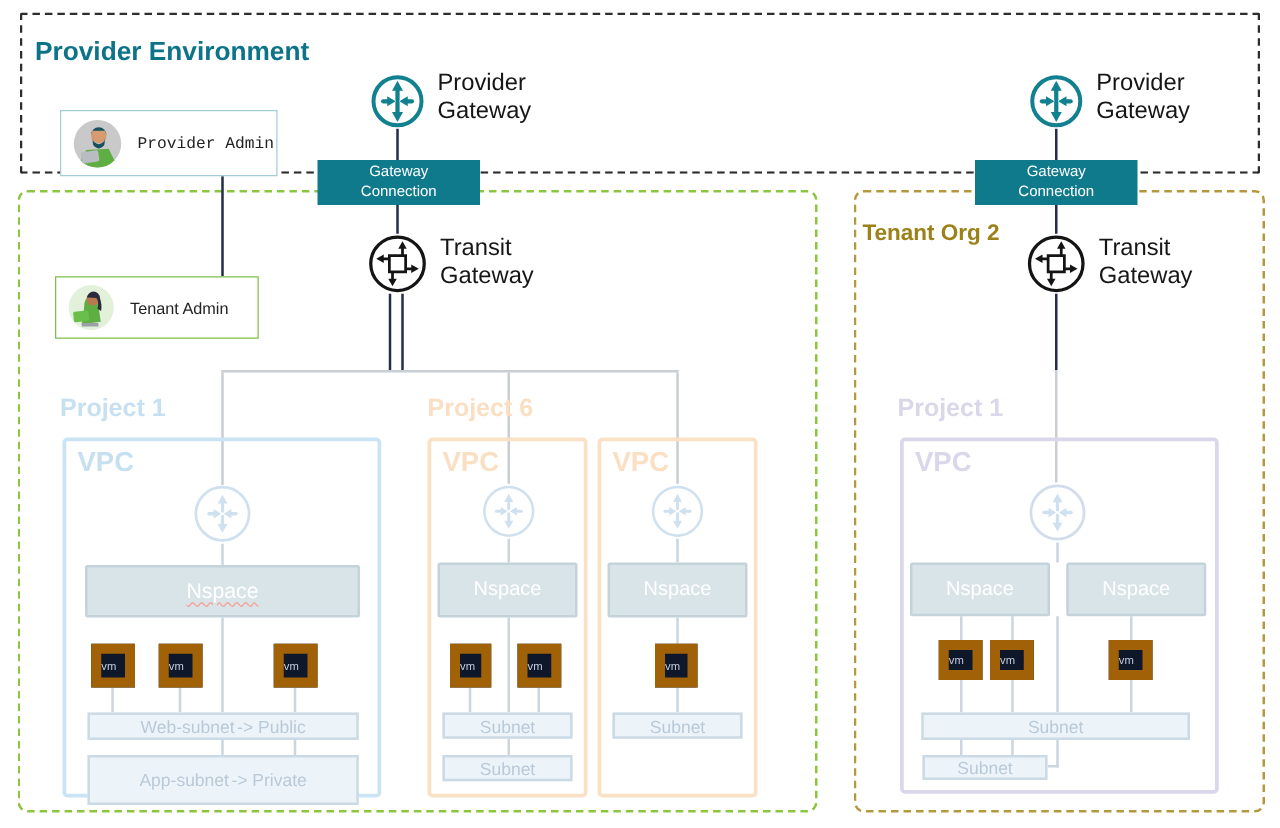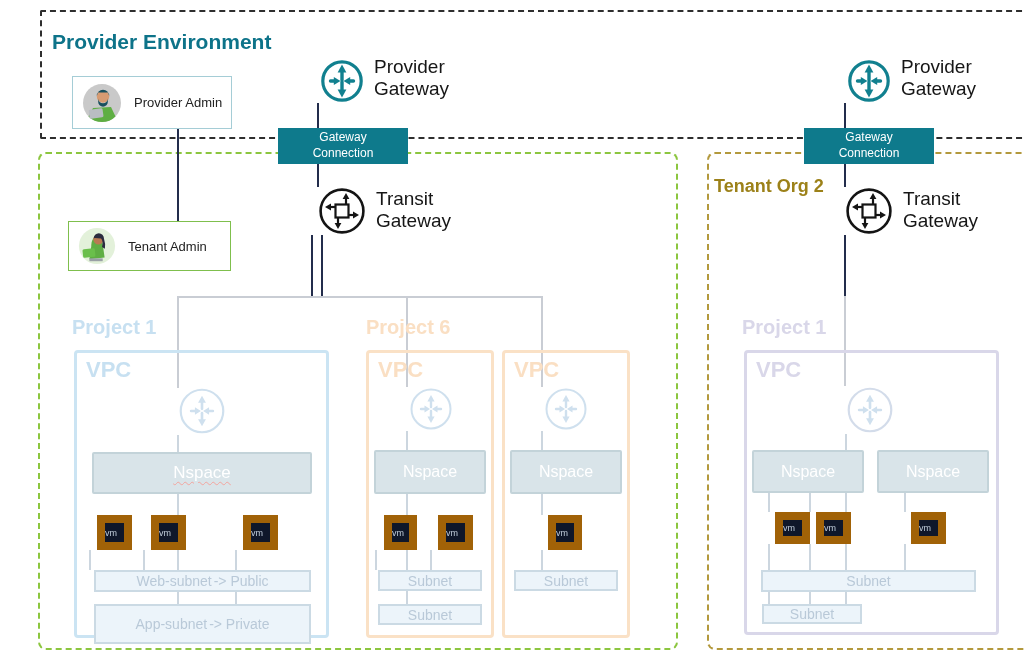--- a/index.html
+++ b/index.html
@@ -1,18 +1,18 @@
 <!DOCTYPE html>
 <html><head>
 <meta charset="utf-8">
 <style>
   html,body{margin:0;padding:0;background:#fff;}
   .canvas{position:relative;width:1024px;height:662px;background:#fff;
           font-family:"Liberation Sans",sans-serif;overflow:hidden;}
-  .abs{position:absolute;margin-left:24px;}
+  .abs{position:absolute;}
   .ln{position:absolute;}
   .navy{background:#232d4c;}
   .grayln{background:#c9cdd4;}
   .fadeln{background:#ccd6df;}
   .prov-box{border:2px dashed #2e2e2e;border-radius:2px;background:transparent;}
   .t1-box{border:2px dashed #8cc63f;border-radius:8px;background:transparent;}
   .t2-box{border:2px dashed #b3993d;border-radius:8px;background:transparent;}
   .prov-title{font-size:21px;font-weight:bold;color:#0d7389;}
   .ten1-title{display:flex;align-items:baseline;gap:7px;}
   .ten1-main{font-size:21px;font-weight:bold;color:#52a52e;}
@@ -70,21 +70,21 @@
 
   <div class="ln grayln" style="left:177px;top:296px;width:366px;height:2px;"></div>
   <div class="ln grayln" style="left:177px;top:298px;width:2px;height:90px;"></div>
   <div class="ln grayln" style="left:406px;top:298px;width:2px;height:89px;"></div>
   <div class="ln grayln" style="left:541px;top:298px;width:2px;height:89px;"></div>
 
   <div class="ln grayln" style="left:844px;top:296px;width:2px;height:90px;"></div>
 
   <div class="abs prov-title" style="left:28px;top:30px;">Provider Environment</div>
 
-  <div class="abs admin-box padmin" style="left:48px;top:76px;width:160px;height:53px;">
+  <div class="abs admin-box padmin" style="left:48px;top:88px;width:174px;height:53px;font-family:Liberation Mono, monospace;">
     <span>
       <svg width="40" height="40" viewBox="0 0 40 40">
         <circle cx="20" cy="20" r="19" fill="#c9c9c9"></circle>
         <path d="M20 39 a19 19 0 0 1 -13.5 -5.6 l4.5 -8.4 18 -1 4.5 9.4 A19 19 0 0 1 20 39 Z" fill="#5fae43"></path>
         <circle cx="21" cy="13.5" r="6.2" fill="#d79b72"></circle>
         <path d="M14.8 13 a6.2 6.2 0 0 1 12.4 0 l-1.2 -3.4 -10 0 Z" fill="#19505e"></path>
         <path d="M16.2 15.5 a4.8 4.8 0 0 0 9.6 0 l0 3.4 a4.8 4.8 0 0 1 -9.6 0 Z" fill="#19505e"></path>
         <rect x="7" y="26" width="14" height="9" rx="1.5" fill="#b9bdc2" transform="rotate(-8 14 30)"></rect>
       </svg>
     </span>

